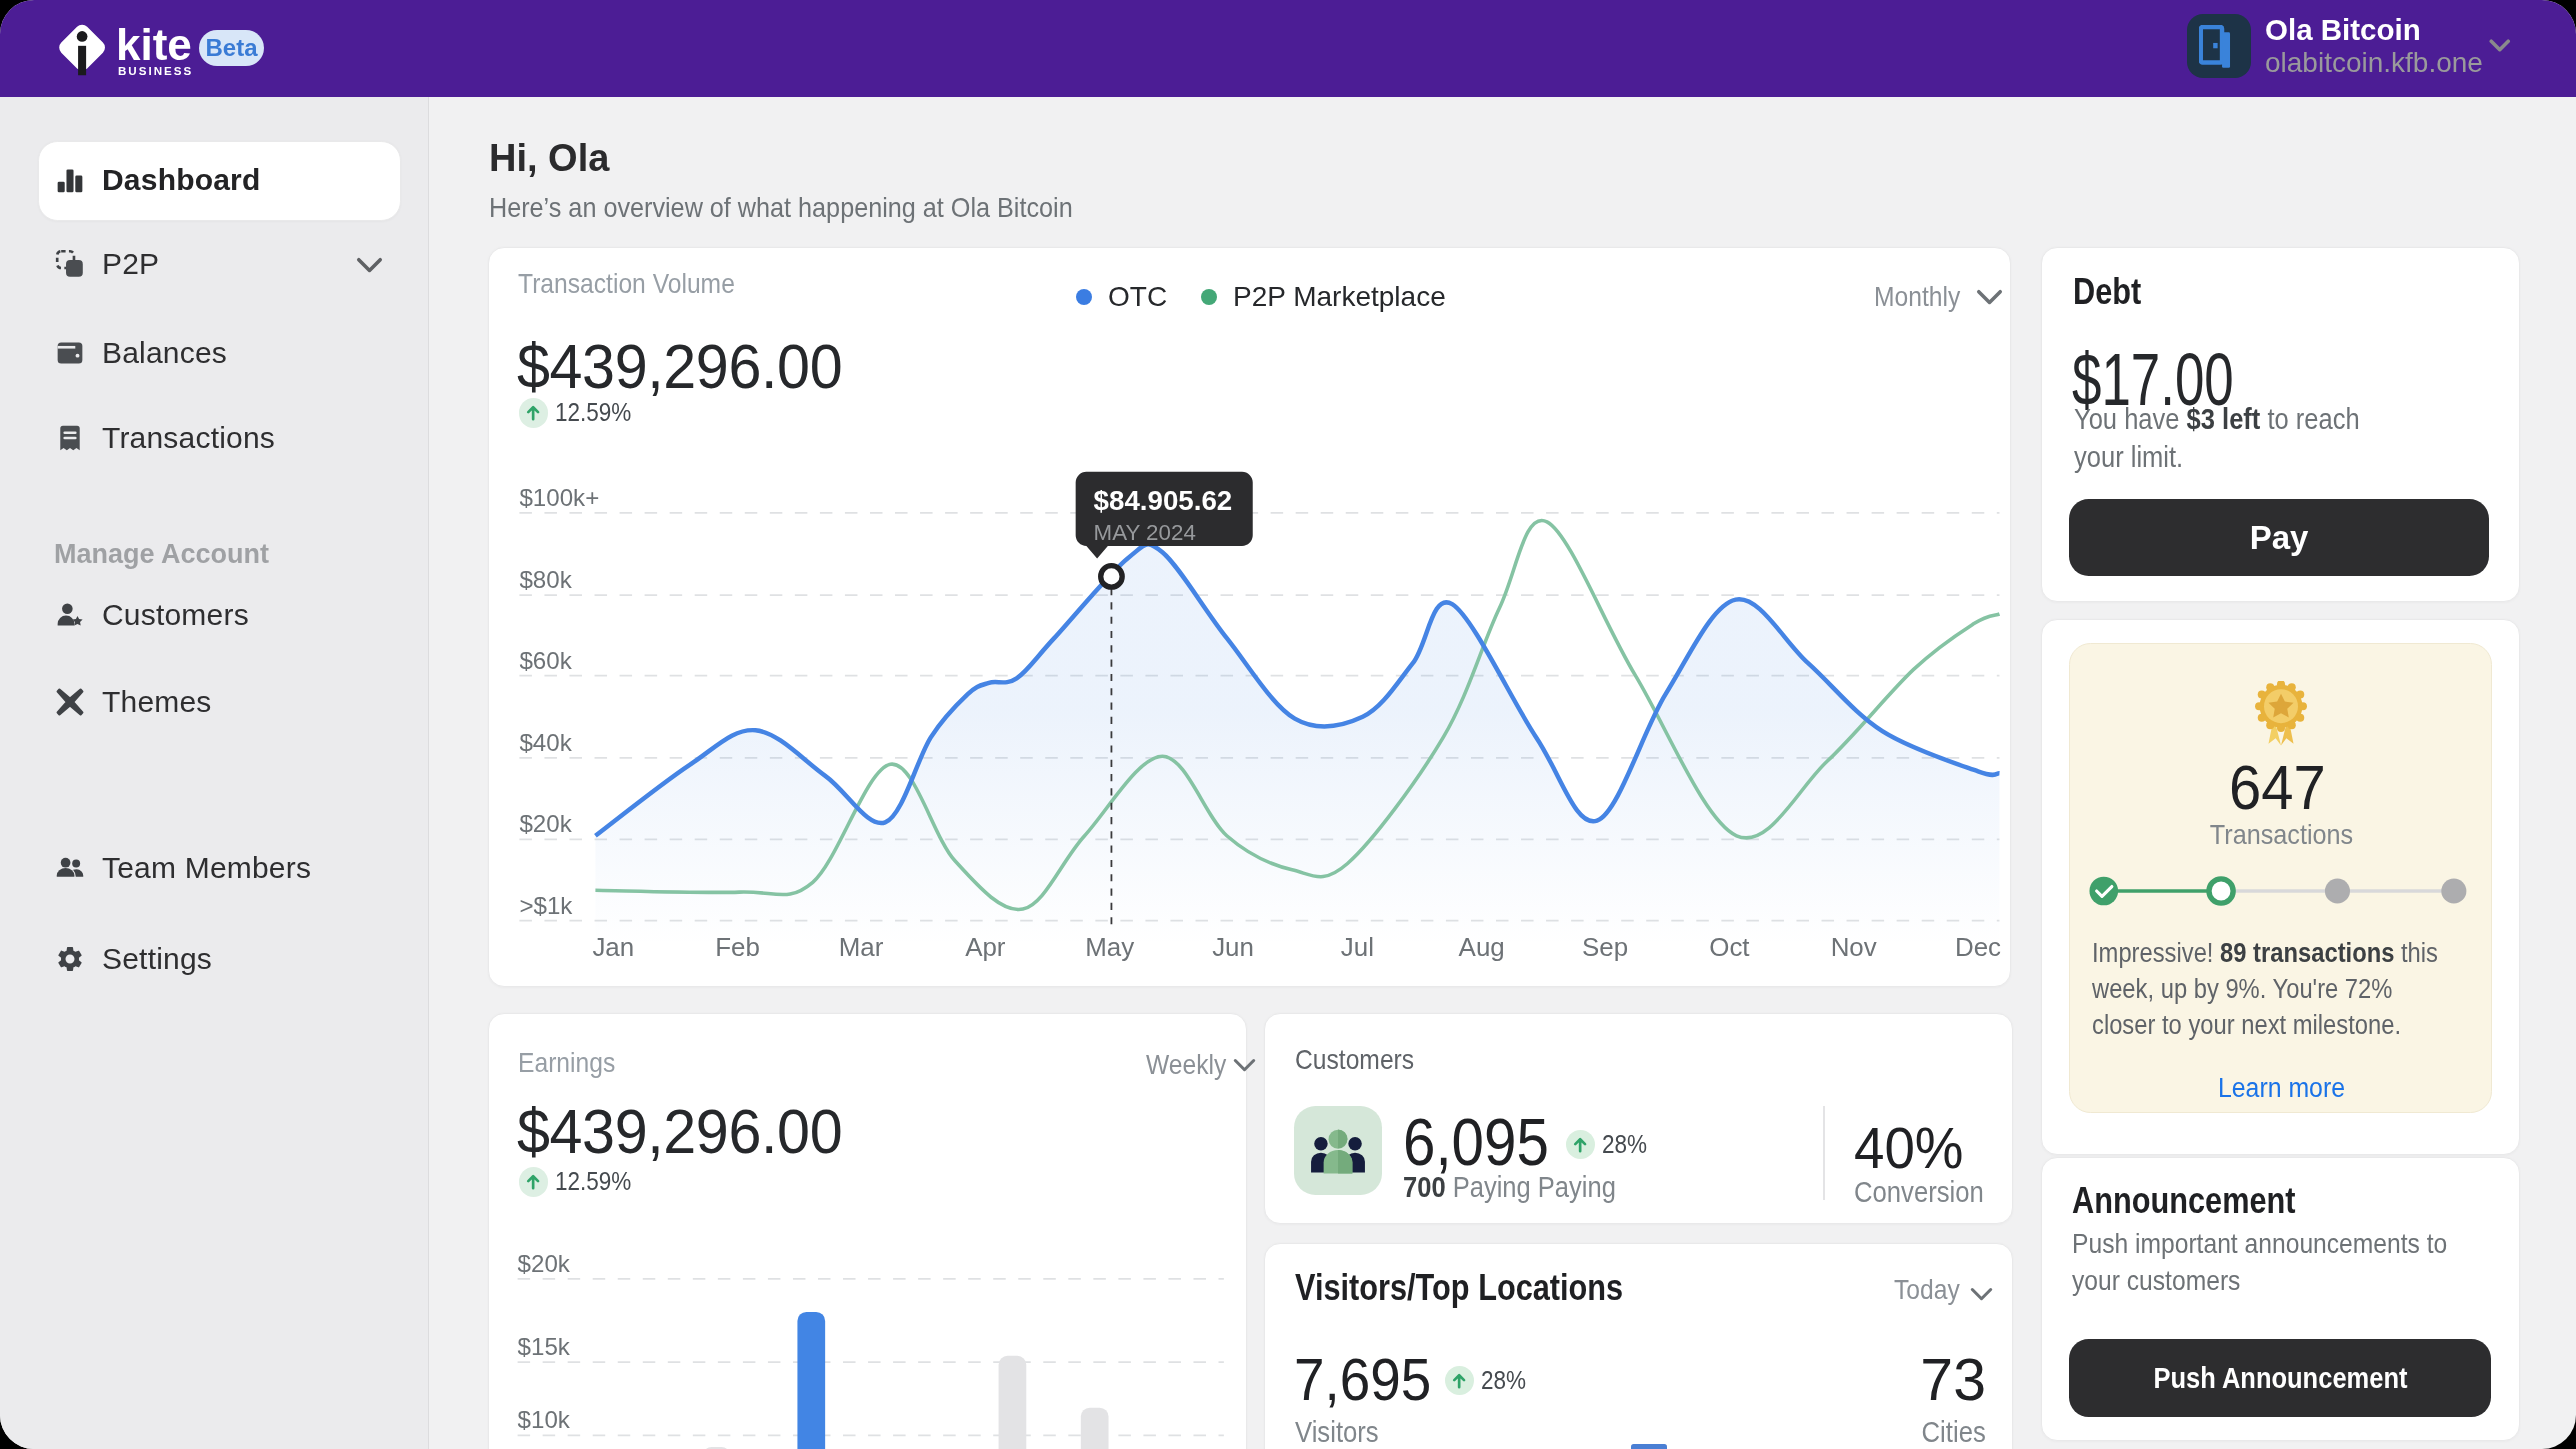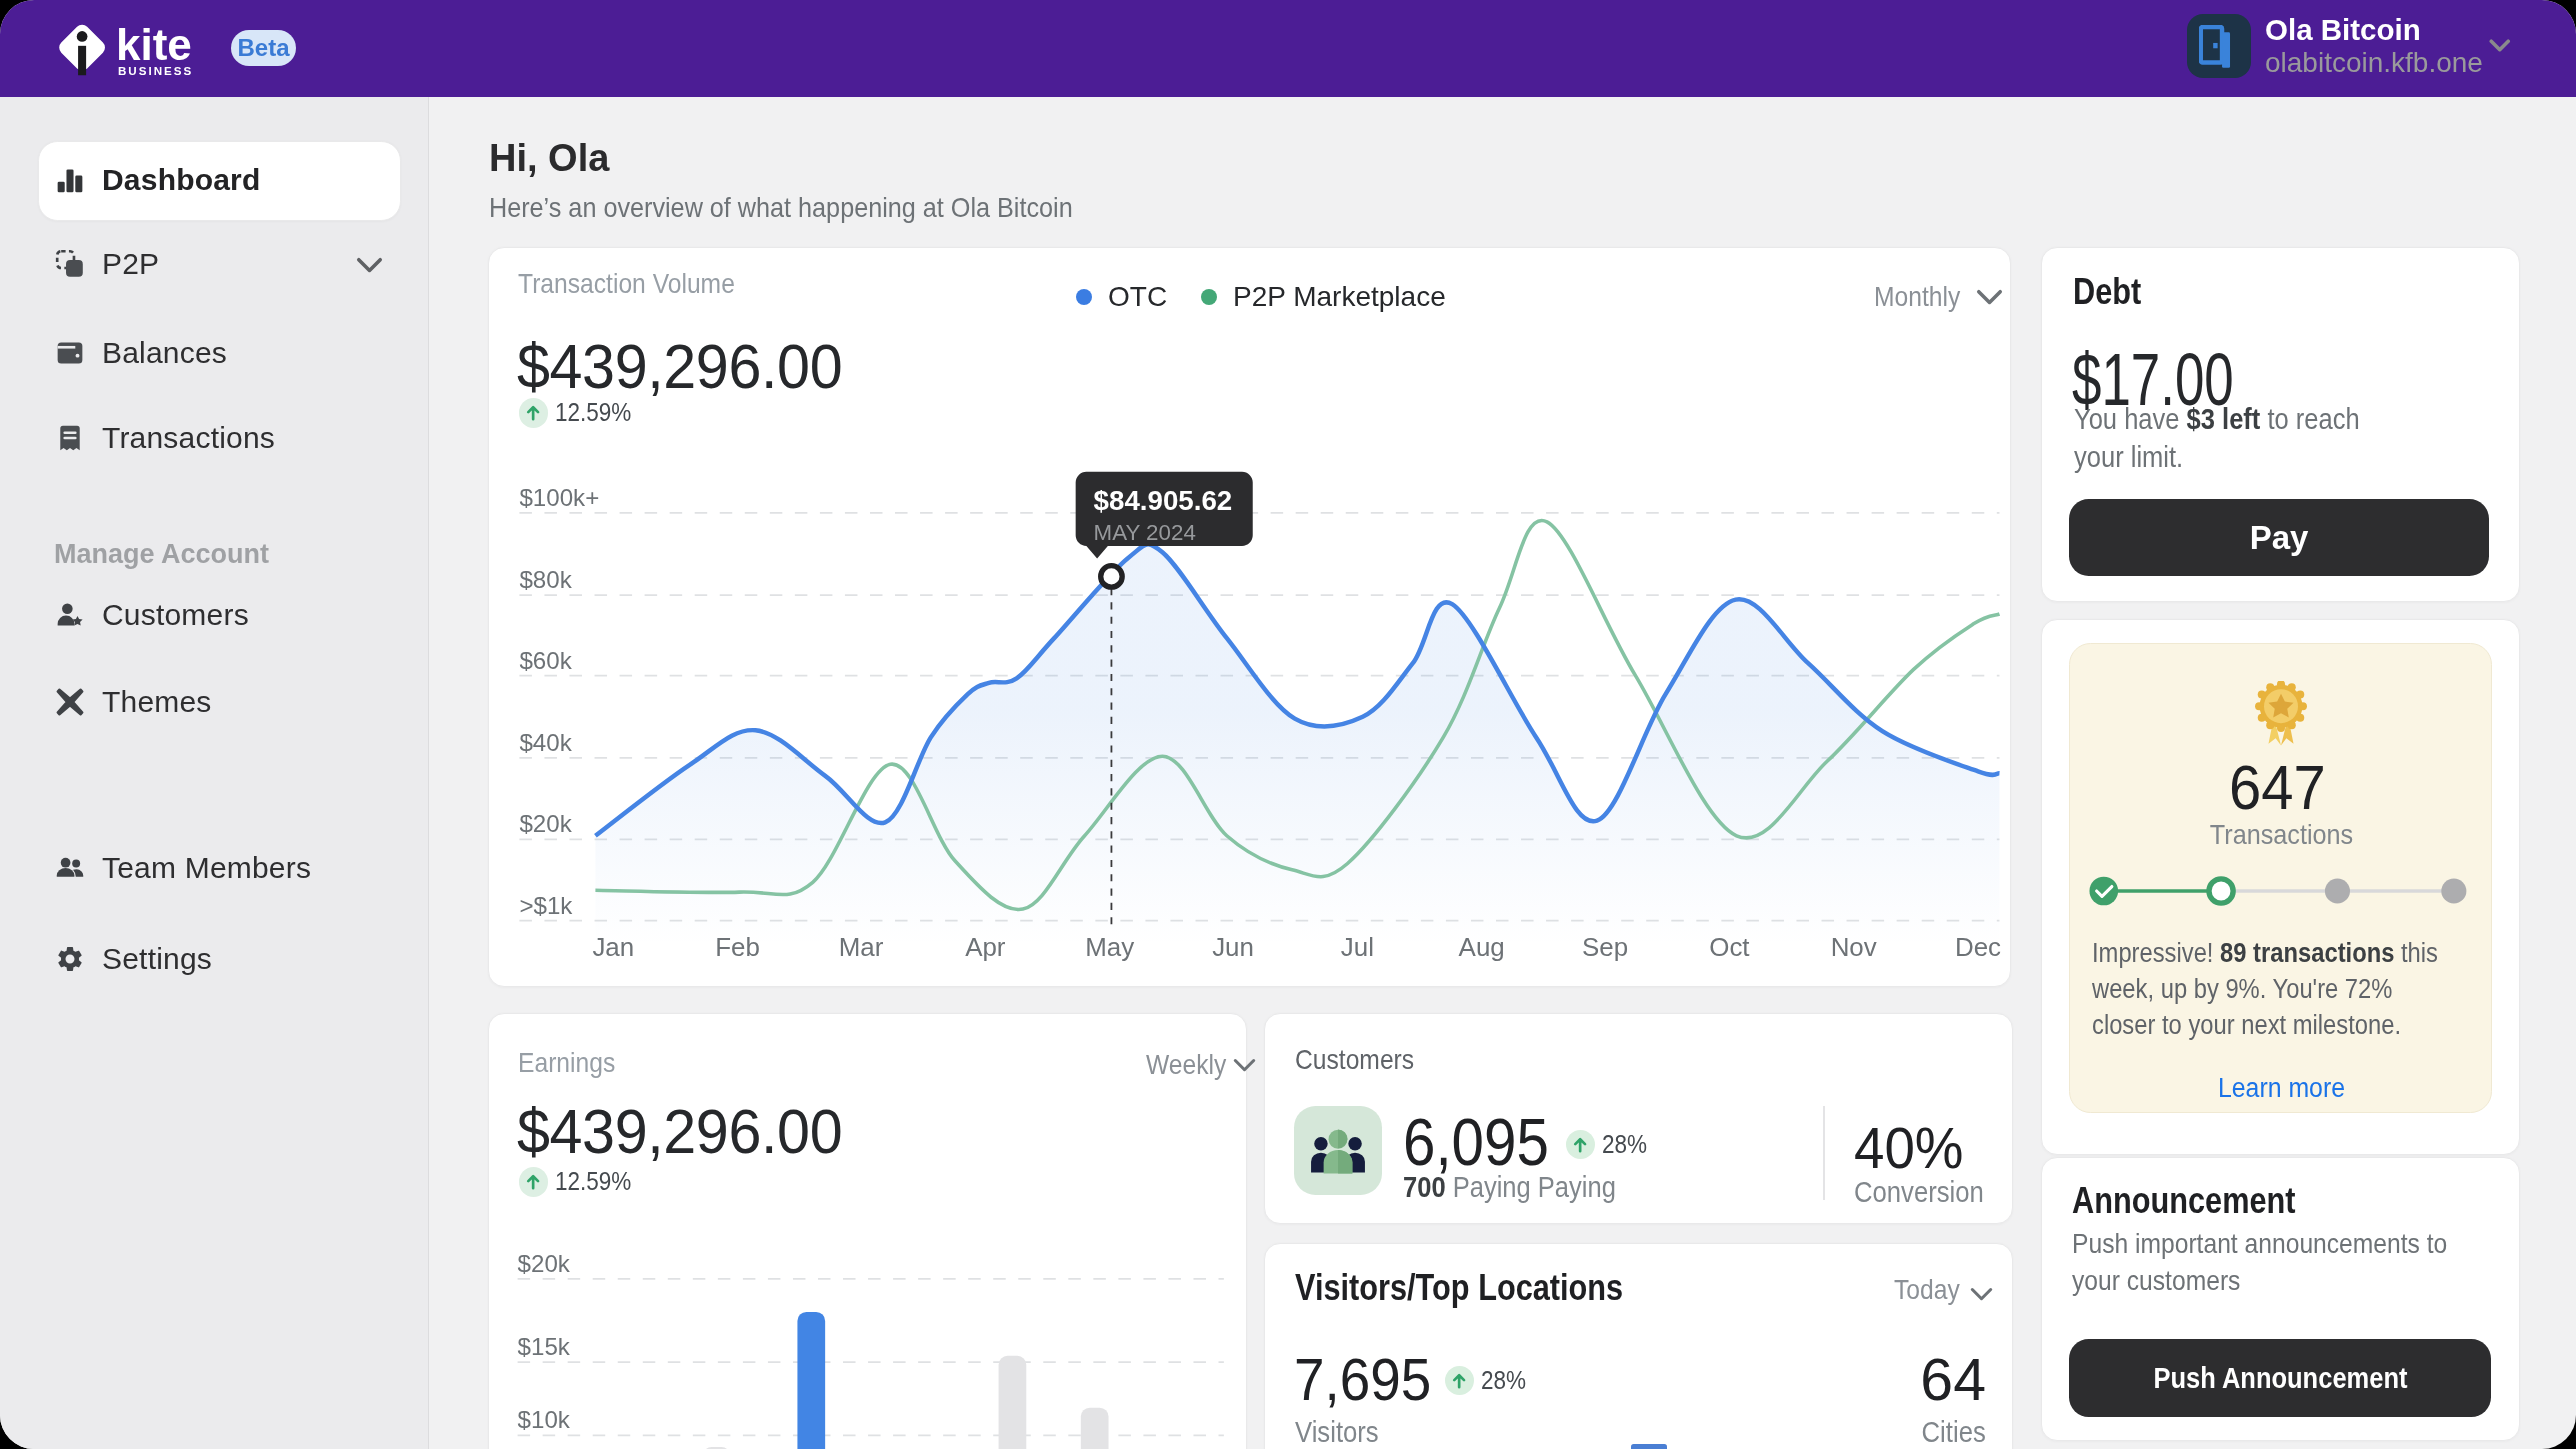--- a/index.html
+++ b/index.html
@@ -23,21 +23,21 @@
 <div class="window">
 
   <div class="topbar">
     <svg width="107" height="97" style="position:absolute;left:50px;top:0;overflow:visible" viewBox="0 0 120 108">
       <rect x="15.5" y="32.5" width="41" height="41" rx="8" transform="rotate(45 36 53)" fill="#fff"></rect>
       <circle cx="36" cy="40.5" r="6" fill="#1b1b1d"></circle>
       <rect x="31.5" y="51" width="9" height="33" fill="#1b1b1d"></rect>
     </svg>
     <div style="position:absolute;left:116px;top:19.7px;color:#fff;font-size:44px;font-weight:bold;letter-spacing:0px;">kite</div>
     <div style="position:absolute;left:118px;top:64px;color:#fff;font-size:11.6px;font-weight:bold;letter-spacing:2px;">BUSINESS</div>
-    <div style="position:absolute;left:199px;top:29.5px;width:65px;height:36px;border-radius:18px;background:#d8e6f8;display:flex;align-items:center;justify-content:center;font-size:24px;font-weight:bold;color:#3a7bd5;margin-left:32px;">Beta</div>
+    <div style="position:absolute;left:199px;top:29.5px;width:65px;height:36px;border-radius:18px;background:#d8e6f8;display:flex;align-items:center;justify-content:center;font-size:24px;font-weight:bold;color:#3a7bd5;">Beta</div>
     <div style="position:absolute;left:2187px;top:14.3px;width:64px;height:64px;border-radius:16px;background:#1d3347;"></div>
     <svg width="39" height="43" style="position:absolute;left:2199px;top:25px;" viewBox="0 0 44 48">
       <rect x="2" y="2" width="24" height="40" rx="2" fill="none" stroke="#3a83da" stroke-width="5"></rect>
       <rect x="26" y="8" width="9" height="40" rx="1.5" fill="#3a83da"></rect>
       <rect x="16" y="20" width="5" height="6" fill="#3a83da"></rect>
     </svg>
     <div style="position:absolute;left:2265px;top:12.5px;color:#fff;font-size:29.5px;font-weight:bold;">Ola Bitcoin</div>
     <div style="position:absolute;left:2265px;top:47px;color:#9a9a9c;font-size:28px;">olabitcoin.kfb.one</div>
     <svg width="21.5" height="13.4" style="position:absolute;left:2489px;top:39px;" viewBox="0 0 24 15">
         <path d="M2.5 2.5 L12 12 L21.5 2.5" fill="none" stroke="#8a8a8c" stroke-width="4" stroke-linecap="round" stroke-linejoin="round"></path>
@@ -267,21 +267,21 @@
     <div style="position:absolute;left:29px;top:102px;font-size:59px;color:#202124;transform:scaleX(0.93);transform-origin:left top;white-space:nowrap;">7,695</div>
     <div class="trend" style="left:180px;top:122px;">
       <div class="trendcircle" style="width:29px;height:29px;background:#d9efdf;">
           <svg width="14.3" height="16" viewBox="0 0 16 18">
             <path d="M8 16 V3 M2.5 8 L8 2.5 L13.5 8" fill="none" stroke="#2fa368" stroke-width="3" stroke-linecap="round" stroke-linejoin="round"></path>
           </svg>
         </div>
       <div class="trendtxt">28%</div>
     </div>
     <div style="position:absolute;left:29.5px;top:171px;font-size:29.5px;color:#80868b;transform:scaleX(0.87);transform-origin:left top;">Visitors</div>
-    <div style="position:absolute;right:26px;top:102px;font-size:59px;color:#202124;">64</div>
+    <div style="position:absolute;right:26px;top:102px;font-size:59px;color:#202124;">73</div>
     <div style="position:absolute;right:26px;top:171px;font-size:29.5px;color:#80868b;transform:scaleX(0.87);transform-origin:right top;">Cities</div>
     <div style="position:absolute;left:366px;top:200px;width:36px;height:10.7px;border-radius:2.7px 2.7px 0 0;background:#4a7fd4;"></div>
   </div>
 
   <div class="card" id="debtcard" style="left:2041px;top:247px;width:479px;height:355px;">
     <div style="position:absolute;left:31px;top:23px;font-size:37px;font-weight:bold;color:#1f2023;transform:scaleX(0.83);transform-origin:left top;">Debt</div>
     <div style="position:absolute;left:30px;top:88px;font-size:75px;color:#26282b;transform:scaleX(0.705);transform-origin:left top;white-space:nowrap;">$17.00</div>
     <div style="position:absolute;left:32px;top:152px;font-size:29px;line-height:38px;color:#6d7276;white-space:nowrap;transform:scaleX(0.88);transform-origin:left top;">You have <b style="color:#3c4043;">$3 left</b> to reach<br>your limit.</div>
     <div class="darkbtn" style="left:27px;top:251px;width:420px;height:77px;font-size:33px;">Pay</div>
   </div>

